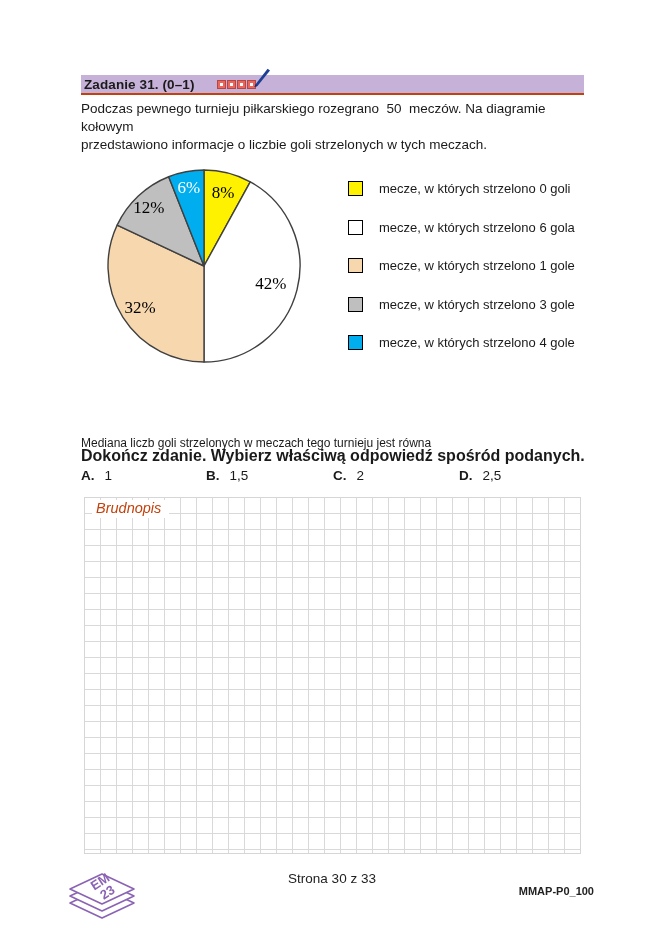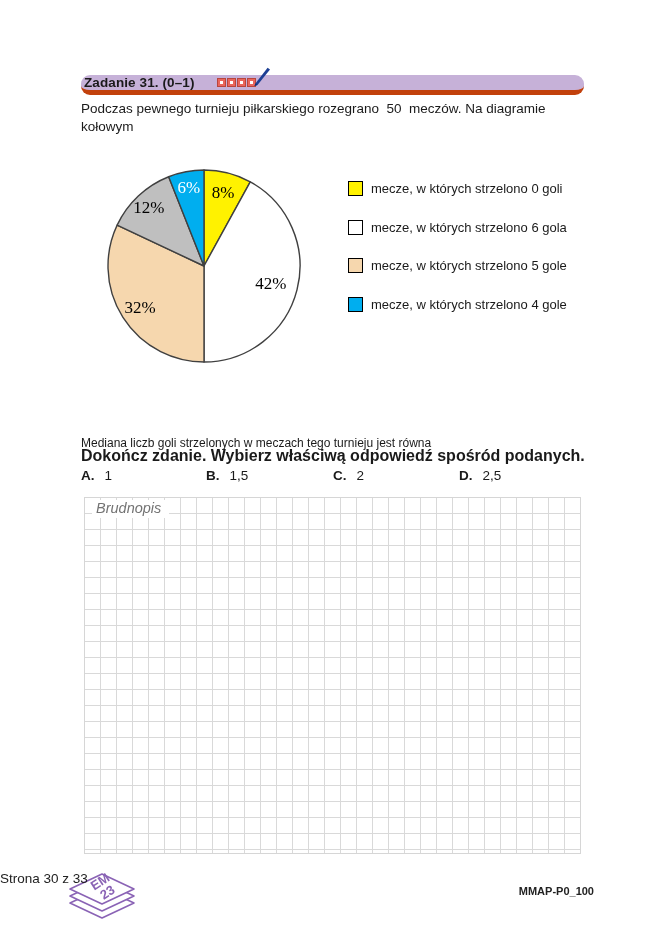--- a/index.html
+++ b/index.html
@@ -6,43 +6,43 @@
   html,body { background:#ffffff; }
   body { font-family:"Liberation Sans", sans-serif; color:#1a1a1a; }
   .page {
     position:relative; width:664px; height:939px; background:#ffffff;
     overflow:hidden; margin:0 auto;
   }
 
   
   .task-bar {
     position:absolute; left:81px; top:75px; width:503px; height:20px;
-    background:#c6b1d8; border-bottom:5px solid #c2410c;
-    display:flex; align-items:center;border-radius:9px;
+    background:#c6b1d8; border-bottom:2px solid #c2410c;
+    display:flex; align-items:center;
   }
   .task-title { font-weight:bold; font-size:13.5px; padding-left:3px; letter-spacing:0.1px; }
   .task-icons { display:flex; align-items:center; margin-left:22px; position:relative; }
   .code-squares { display:flex; gap:1px; }
   .code-squares span {
     width:9px; height:9px; background:#ea655b; border:1px solid #b8463e;
     display:flex; align-items:center; justify-content:center;
   }
   .code-squares span i { display:block; width:3px; height:3px; background:#ffffff; }
   .pen-icon { position:relative; margin-left:-3px; top:-4px; }
 
   
   .intro { position:absolute; left:81px; top:100px; width:512px; font-size:13.5px; line-height:18px; }
 
   
   .pie-wrap { position:absolute; left:98px; top:160px; }
   .pie-label { font-family:"Liberation Serif", serif; font-size:17px; }
   .legend { position:absolute; left:348px; top:181px; }
   .legend-row { display:flex; align-items:center; height:15px; margin-bottom:23.5px; }
   .legend-swatch { width:15px; height:15px; border:1px solid #000; flex:0 0 auto; }
-  .legend-text { font-size:13px; margin-left:8px; white-space:nowrap; }
+  .legend-text { font-size:13px; margin-left:16px; white-space:nowrap; }
 
   
   .instruction { position:absolute; left:81px; top:403px; font-size:16px; font-weight:bold;margin-top:44px; }
   .stem { position:absolute; left:81px; top:436px; font-size:12px; }
   .options { position:absolute; left:0; top:468px; width:664px; height:18px; font-size:13.5px; }
   .option { position:absolute; display:flex; }
   .option .letter { font-weight:bold; }
   .option .value { margin-left:10px; }
   .option:nth-child(1){ left:81px; }
   .option:nth-child(2){ left:206px; }
@@ -54,26 +54,26 @@
     position:absolute; left:84px; top:497px; width:497px; height:357px;
     border:1px solid #d6d6d6;
     background-image:
       linear-gradient(to right, #d9d9d9 1px, transparent 1px),
       linear-gradient(to bottom, #d9d9d9 1px, transparent 1px);
     background-size:16px 16px;
     background-position:-1px -1px;
   }
   .scratch-label {
     position:absolute; left:7px; top:2px; background:#ffffff;
-    font-style:italic; font-size:14.5px; color:#737373; padding:0 8px 2px 4px;
+    font-style:italic; font-size:14.5px; color:#c2410c; padding:0 8px 2px 4px;
   }
 
   
   .footer-logo { position:absolute; left:64px; top:862px; }
-  .page-number { position:absolute; left:0; top:871px; width:664px; text-align:left; font-size:13.5px; color:#222; }
+  .page-number { position:absolute; left:0; top:871px; width:664px; text-align:center; font-size:13.5px; color:#222; }
   .doc-code { position:absolute; right:70px; top:885px; font-size:11px; font-weight:bold; color:#222; }
 </style>
 </head>
 <body>
 
 <div class="page">
 
   <div class="task-bar">
     <span class="task-title">Zadanie 31. (0–1)</span>
     <span class="task-icons">
@@ -95,20 +95,21 @@
         <svg width="18" height="20" viewBox="0 0 18 20">
           <path d="M1.5 19 L4.5 18 L17 2.6 L14.6 0.8 L2.4 16.4 Z" fill="#1d3f94"></path>
           <path d="M1.5 19 L4.5 18 L2.4 16.4 Z" fill="#16306f"></path>
         </svg>
       </span>
     </span>
   </div>
 
   <div class="intro">
     <div>Podczas pewnego turnieju piłkarskiego rozegrano &nbsp;50&nbsp; meczów. Na diagramie kołowym</div>
+    <div>przedstawiono informacje o liczbie goli strzelonych w tych meczach.</div>
   </div>
 
   <div class="pie-wrap">
     <svg id="pie-svg" width="212" height="212" viewBox="0 0 212 212">
         <path d="M 106 106 L 106.00 10.00 A 96 96 0 0 1 152.25 21.87 Z" fill="#fff200" stroke="#404040" stroke-width="1.4" stroke-linejoin="round"></path>
         <text x="125.1" y="37.6" text-anchor="middle" fill="#000000" class="pie-label">8%</text>
         <path d="M 106 106 L 152.25 21.87 A 96 96 0 0 1 106.00 202.00 Z" fill="#ffffff" stroke="#404040" stroke-width="1.4" stroke-linejoin="round"></path>
         <text x="172.9" y="129.2" text-anchor="middle" fill="#000000" class="pie-label">42%</text>
         <path d="M 106 106 L 106.00 202.00 A 96 96 0 0 1 19.14 65.13 Z" fill="#f6d7ae" stroke="#404040" stroke-width="1.4" stroke-linejoin="round"></path>
         <text x="42.0" y="152.6" text-anchor="middle" fill="#000000" class="pie-label">32%</text>
@@ -123,21 +124,25 @@
     <div class="legend-row">
       <span class="legend-swatch" style="background: rgb(255, 242, 0);"></span>
       <span class="legend-text">mecze, w których strzelono 0 goli</span>
     </div>
     <div class="legend-row">
       <span class="legend-swatch" style="background: rgb(255, 255, 255);"></span>
       <span class="legend-text">mecze, w których strzelono 6 gola</span>
     </div>
     <div class="legend-row">
       <span class="legend-swatch" style="background: rgb(246, 215, 174);"></span>
-      <span class="legend-text">mecze, w których strzelono 5 gole</span>
+      <span class="legend-text">mecze, w których strzelono 1 gole</span>
+    </div>
+    <div class="legend-row">
+      <span class="legend-swatch" style="background: rgb(191, 191, 191);"></span>
+      <span class="legend-text">mecze, w których strzelono 3 gole</span>
     </div>
     <div class="legend-row">
       <span class="legend-swatch" style="background: rgb(0, 174, 239);"></span>
       <span class="legend-text">mecze, w których strzelono 4 gole</span>
     </div>
   </div>
 
   <div class="instruction">Dokończ zdanie. Wybierz właściwą odpowiedź spośród podanych.</div>
   <div class="stem">Mediana liczb goli strzelonych w meczach tego turnieju jest równa</div>
 

